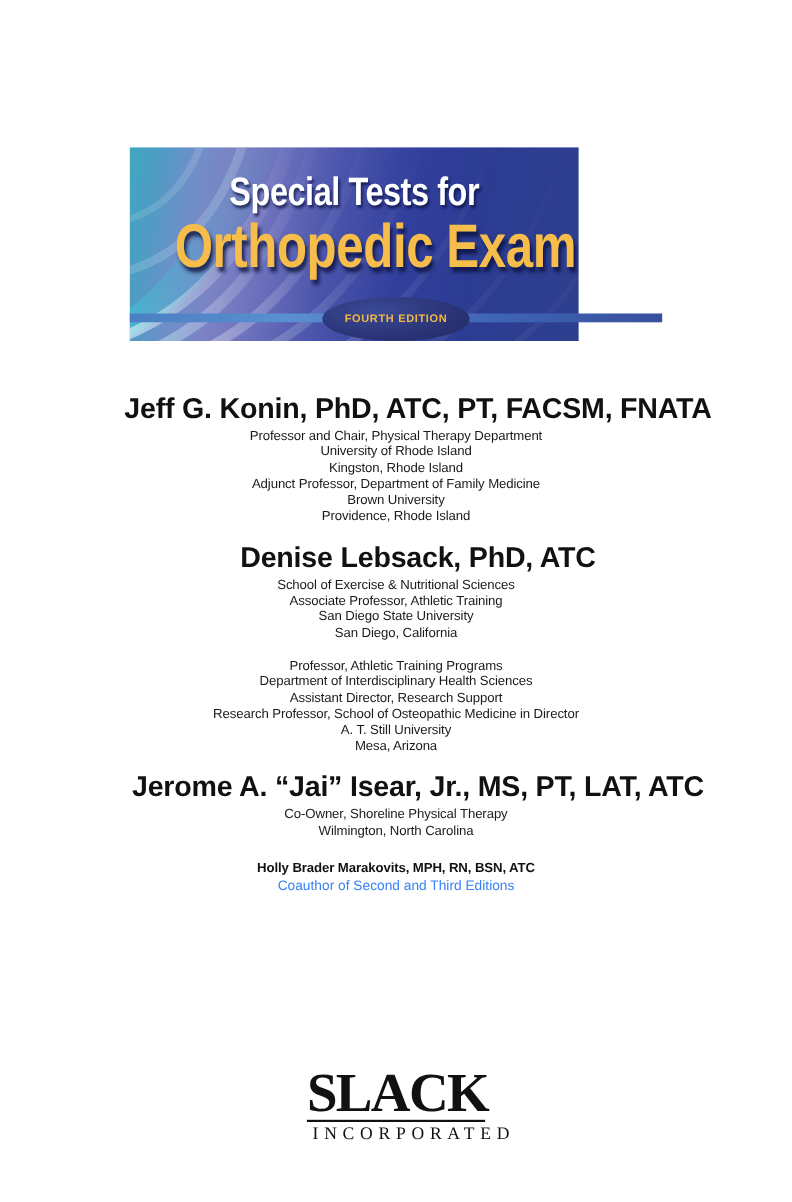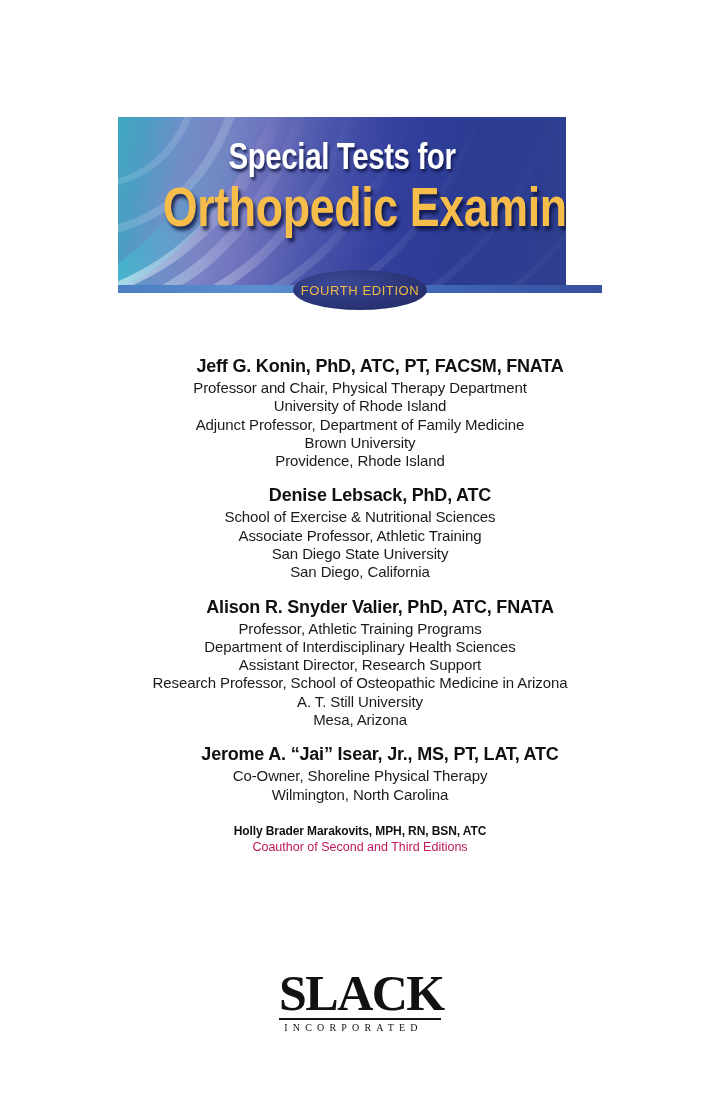--- a/index.html
+++ b/index.html
@@ -13,22 +13,22 @@
     position: relative;
     font-family: "Liberation Sans", sans-serif;
     color: #000000;
     overflow: hidden;
   }
 
   
   #title-banner {
     position: absolute;
     left: 118px;
-    top: 117px;
-    width: 448px;
+    top: 134px;
+    width: 408px;
     height: 176px;
     overflow: hidden;
     background: linear-gradient(100deg,
         #3fa8bf 0%,
         #4d9dc4 6%,
         #6f8fc9 14%,
         #7b83c4 22%,
         #6e72bd 31%,
         #4a54ab 45%,
         #323f9c 60%,
@@ -84,70 +84,70 @@
     width: 134px;
     height: 40px;
     border-radius: 50%;
     background: radial-gradient(ellipse at 35% 32%, #3b4a96 0%, #2b3578 55%, #222b63 100%);
     display: flex;
     align-items: center;
     justify-content: center;
   }
   #edition-badge-label {
     font-family: "Liberation Sans Narrow", "Liberation Sans", sans-serif;
-    font-weight: normal;
-    font-size: 13px;
+    font-weight: bold;
+    font-size: 10px;
     letter-spacing: 0.6px;
     color: #f0b942;
     white-space: nowrap;
   }
 
   
   #authors {
     position: absolute;
     left: 0;
     top: 356px;
     width: 720px;
     text-align: center;
   }
   .author-block { margin-bottom: 15px; }
   .author-name {
     font-weight: bold;
-    font-size: 18px;
+    font-size: 26px;
     line-height: 1.22;
     letter-spacing: -0.2px;
     color: #111111;
     white-space: nowrap;
     margin-left: 40px;
   }
   .author-affil-list {
     margin: 1px 0 0 0;
     padding: 0;
     list-style: none;
   }
   .author-affil {
-    font-size: 15px;
+    font-size: 12px;
     line-height: 1.22;
     letter-spacing: -0.1px;
     color: #1a1a1a;
     white-space: nowrap;
   }
 
   #contributor-block { margin-top: 20px; }
   #contributor-name {
     font-weight: bold;
     font-size: 12px;
     line-height: 1.25;
     letter-spacing: -0.1px;
     color: #111111;
   }
   #contributor-role {
     font-size: 12.5px;
     line-height: 1.25;
-    color: #be185d;
+    color: #3b82f6;
     margin-top: 1px;
   }
 
   
   #publisher-logo {
     position: absolute;
     left: 50%;
     top: 969px;
     transform: translateX(-50%);
     width: 162px;
@@ -161,21 +161,21 @@
     letter-spacing: -1.5px;
     color: #111111;
   }
   #publisher-rule {
     height: 2px;
     background: #111111;
     margin: 1px 0 2px 0;
   }
   #publisher-sub {
     font-family: "Liberation Serif", "DejaVu Serif", serif;
-    font-size: 10px;
+    font-size: 16px;
     letter-spacing: 5.2px;
     text-indent: 5.2px;
     color: #111111;
   }
 </style>
 </head>
 <body>
 
 <div id="title-banner">
 
@@ -223,43 +223,43 @@
   <span id="edition-badge-label">FOURTH EDITION</span>
 </div>
 
 <div id="authors">
 
   <div class="author-block">
     <div class="author-name">Jeff G. Konin, PhD, ATC, PT, FACSM, FNATA</div>
     <ul class="author-affil-list">
       <li class="author-affil">Professor and Chair, Physical Therapy Department</li>
       <li class="author-affil">University of Rhode Island</li>
+      <li class="author-affil">Kingston, Rhode Island</li>
       <li class="author-affil">Adjunct Professor, Department of Family Medicine</li>
       <li class="author-affil">Brown University</li>
       <li class="author-affil">Providence, Rhode Island</li>
     </ul>
   </div>
 
   <div class="author-block">
     <div class="author-name">Denise Lebsack, PhD, ATC</div>
     <ul class="author-affil-list">
       <li class="author-affil">School of Exercise &amp; Nutritional Sciences</li>
       <li class="author-affil">Associate Professor, Athletic Training</li>
       <li class="author-affil">San Diego State University</li>
       <li class="author-affil">San Diego, California</li>
     </ul>
   </div>
 
   <div class="author-block">
-    <div class="author-name">Alison R. Snyder Valier, PhD, ATC, FNATA</div>
     <ul class="author-affil-list">
       <li class="author-affil">Professor, Athletic Training Programs</li>
       <li class="author-affil">Department of Interdisciplinary Health Sciences</li>
       <li class="author-affil">Assistant Director, Research Support</li>
-      <li class="author-affil">Research Professor, School of Osteopathic Medicine in Arizona</li>
+      <li class="author-affil">Research Professor, School of Osteopathic Medicine in Director</li>
       <li class="author-affil">A. T. Still University</li>
       <li class="author-affil">Mesa, Arizona</li>
     </ul>
   </div>
 
   <div class="author-block">
     <div class="author-name">Jerome A. “Jai” Isear, Jr., MS, PT, LAT, ATC</div>
     <ul class="author-affil-list">
       <li class="author-affil">Co-Owner, Shoreline Physical Therapy</li>
       <li class="author-affil">Wilmington, North Carolina</li>

